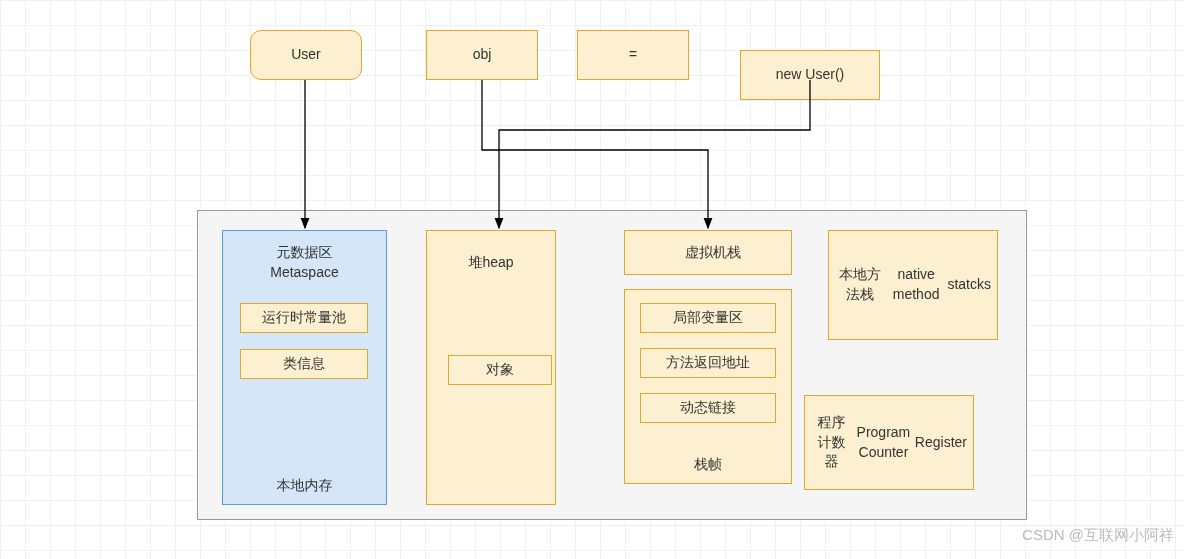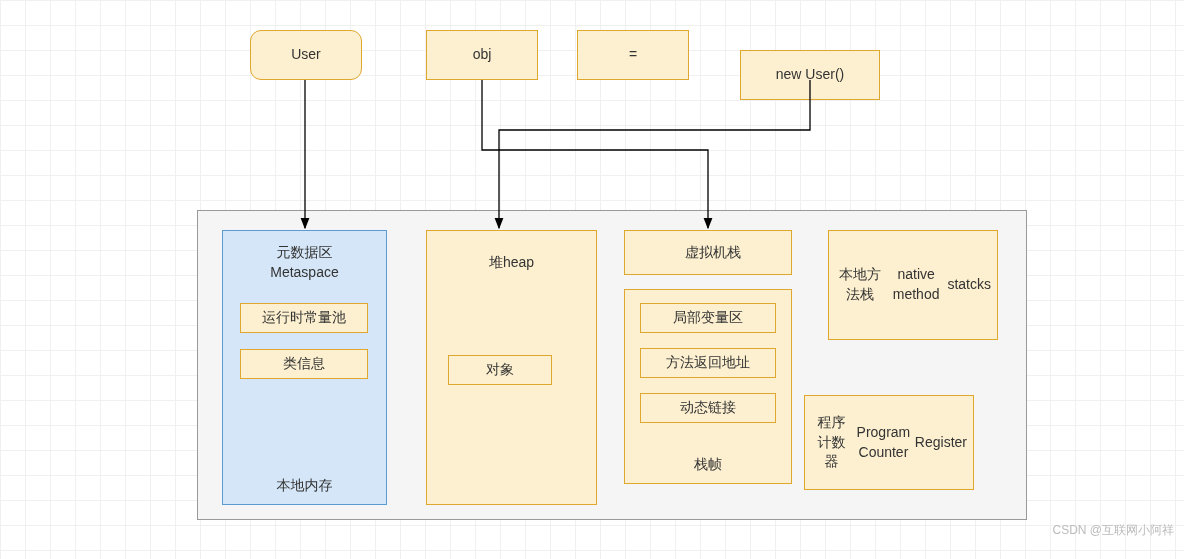--- a/index.html
+++ b/index.html
@@ -54,24 +54,24 @@
     svg.arrows {
       position: absolute;
       top: 0;
       left: 0;
       width: 1184px;
       height: 559px;
       pointer-events: none;
     }
     .watermark {
       position: absolute;
-      bottom: 20px;
+      bottom: 14px;
       right: 10px;
       color: #bbb;
-      font-size: 12px;
+      font-size: 15px;
     }
   </style>
 </head>
 <body>
 
 <div class="box" style="left:250px; top:30px; width:112px; height:50px;border-radius:11px;">User</div>
 <div class="box" style="left:426px; top:30px; width:112px; height:50px;">obj</div>
 <div class="box" style="left:577px; top:30px; width:112px; height:50px;">=</div>
 <div class="box" style="left:740px; top:30px; width:140px; height:50px;margin-top:20px;">new User()</div>
 
@@ -80,21 +80,21 @@
 <div class="box box-blue" style="left:222px; top:230px; width:165px; height:275px; display:block; padding:0;">
   <div class="label-top" style="top:12px;">
     <span>元数据区</span><br>
     <span>Metaspace</span>
   </div>
   <div class="label-bottom">本地内存</div>
 </div>
 <div class="box" style="left:240px; top:303px; width:128px; height:30px;">运行时常量池</div>
 <div class="box" style="left:240px; top:349px; width:128px; height:30px;">类信息</div>
 
-<div class="box" style="left:426px; top:230px; width:171px; height:275px; display:block; padding:0;">
+<div class="box" style="left:426px; top:230px; width:130px; height:275px; display:block; padding:0;">
   <div class="label-top" style="top:22px;">堆heap</div>
 </div>
 <div class="box" style="left:448px; top:355px; width:104px; height:30px;">对象</div>
 
 <div class="box" style="left:624px; top:230px; width:168px; height:45px;padding-left:16px;">虚拟机栈</div>
 
 <div class="box" style="left:624px; top:289px; width:168px; height:195px; display:block; padding:0;">
   <div class="label-bottom">栈帧</div>
 </div>
 <div class="box" style="left:640px; top:303px; width:136px; height:30px;">局部变量区</div>

